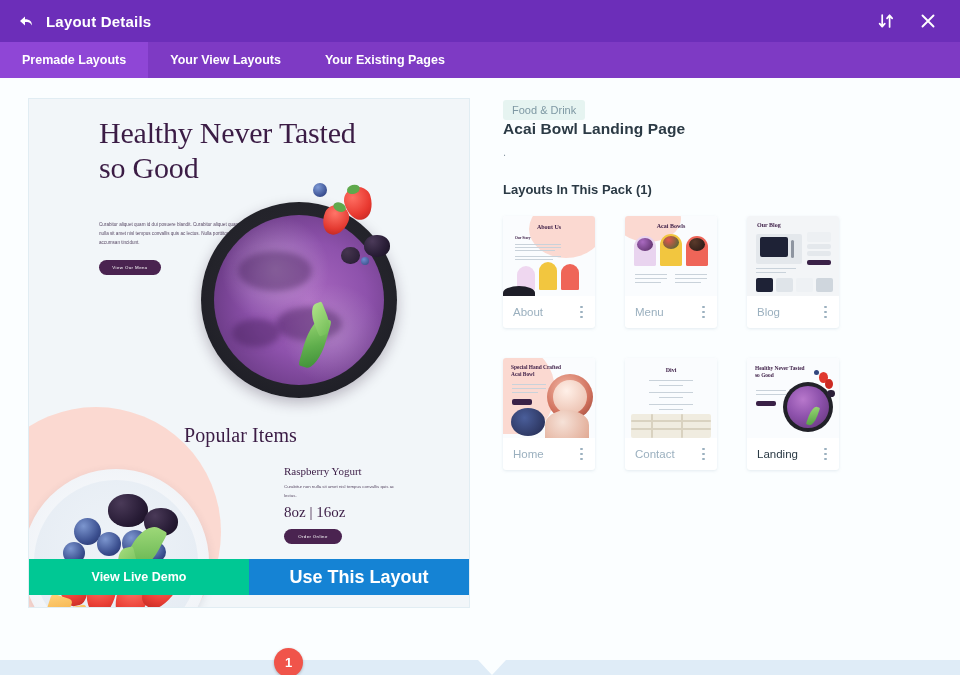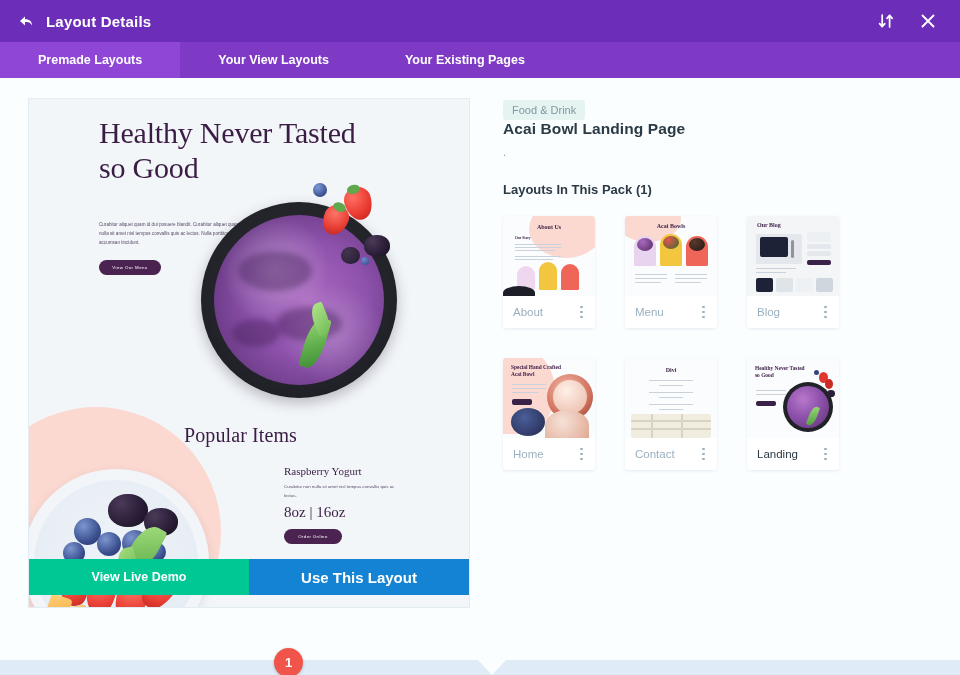--- a/index.html
+++ b/index.html
@@ -33,21 +33,21 @@
   }
   .ti-btn { width: 20px; height: 20px; cursor: pointer; display: block; }
 
   
   .tabbar {
     position: absolute; left: 0; top: 42px; width: 960px; height: 36px;
     background: #7e3ac4; display: flex; align-items: stretch;
   }
   .tab {
     display: flex; align-items: center; justify-content: center;
-    padding: 0 38px; color: #ffffff; font-size: 12.5px; font-weight: bold;
+    padding: 0 22px; color: #ffffff; font-size: 12.5px; font-weight: bold;
     cursor: pointer; white-space: nowrap;
   }
   .tab.active { background: #8f46d6; }
 
   
   .body-area {
     position: absolute; left: 0; top: 78px; width: 960px; height: 582px;
     background: #fbfeff;
   }
 
@@ -218,21 +218,21 @@
     position: absolute; left: 0; bottom: 12px; width: 440px; height: 36px;
     display: flex;
   }
   .btn-demo {
     flex: 0 0 220px; background: #00c894; color: #fff;
     font-size: 12.5px; font-weight: bold;
     display: flex; align-items: center; justify-content: center; cursor: pointer;
   }
   .btn-use {
     flex: 1 1 auto; background: #1583d4; color: #fff;
-    font-size: 15px; font-weight: bold;
+    font-size: 18px; font-weight: bold;
     display: flex; align-items: center; justify-content: center; cursor: pointer;
   }
   .marker {
     position: absolute; left: 274px; top: 570px;
     width: 29px; height: 29px; border-radius: 50%;
     background: #f0544a; color: #fff;
     display: flex; align-items: center; justify-content: center;
     font-size: 13px; font-weight: bold; z-index: 20;
     box-shadow: 0 1px 3px rgba(0,0,0,.25);
   }

